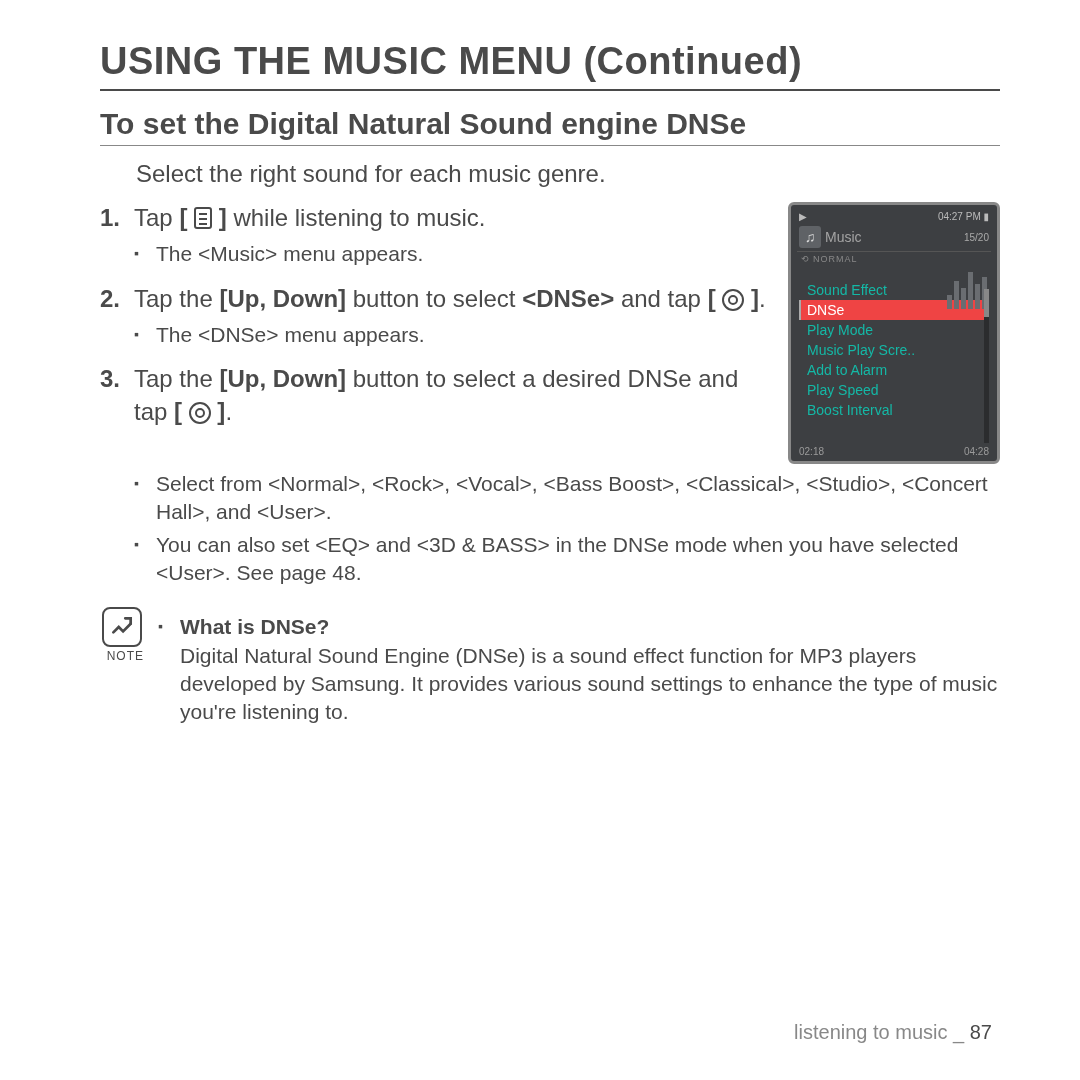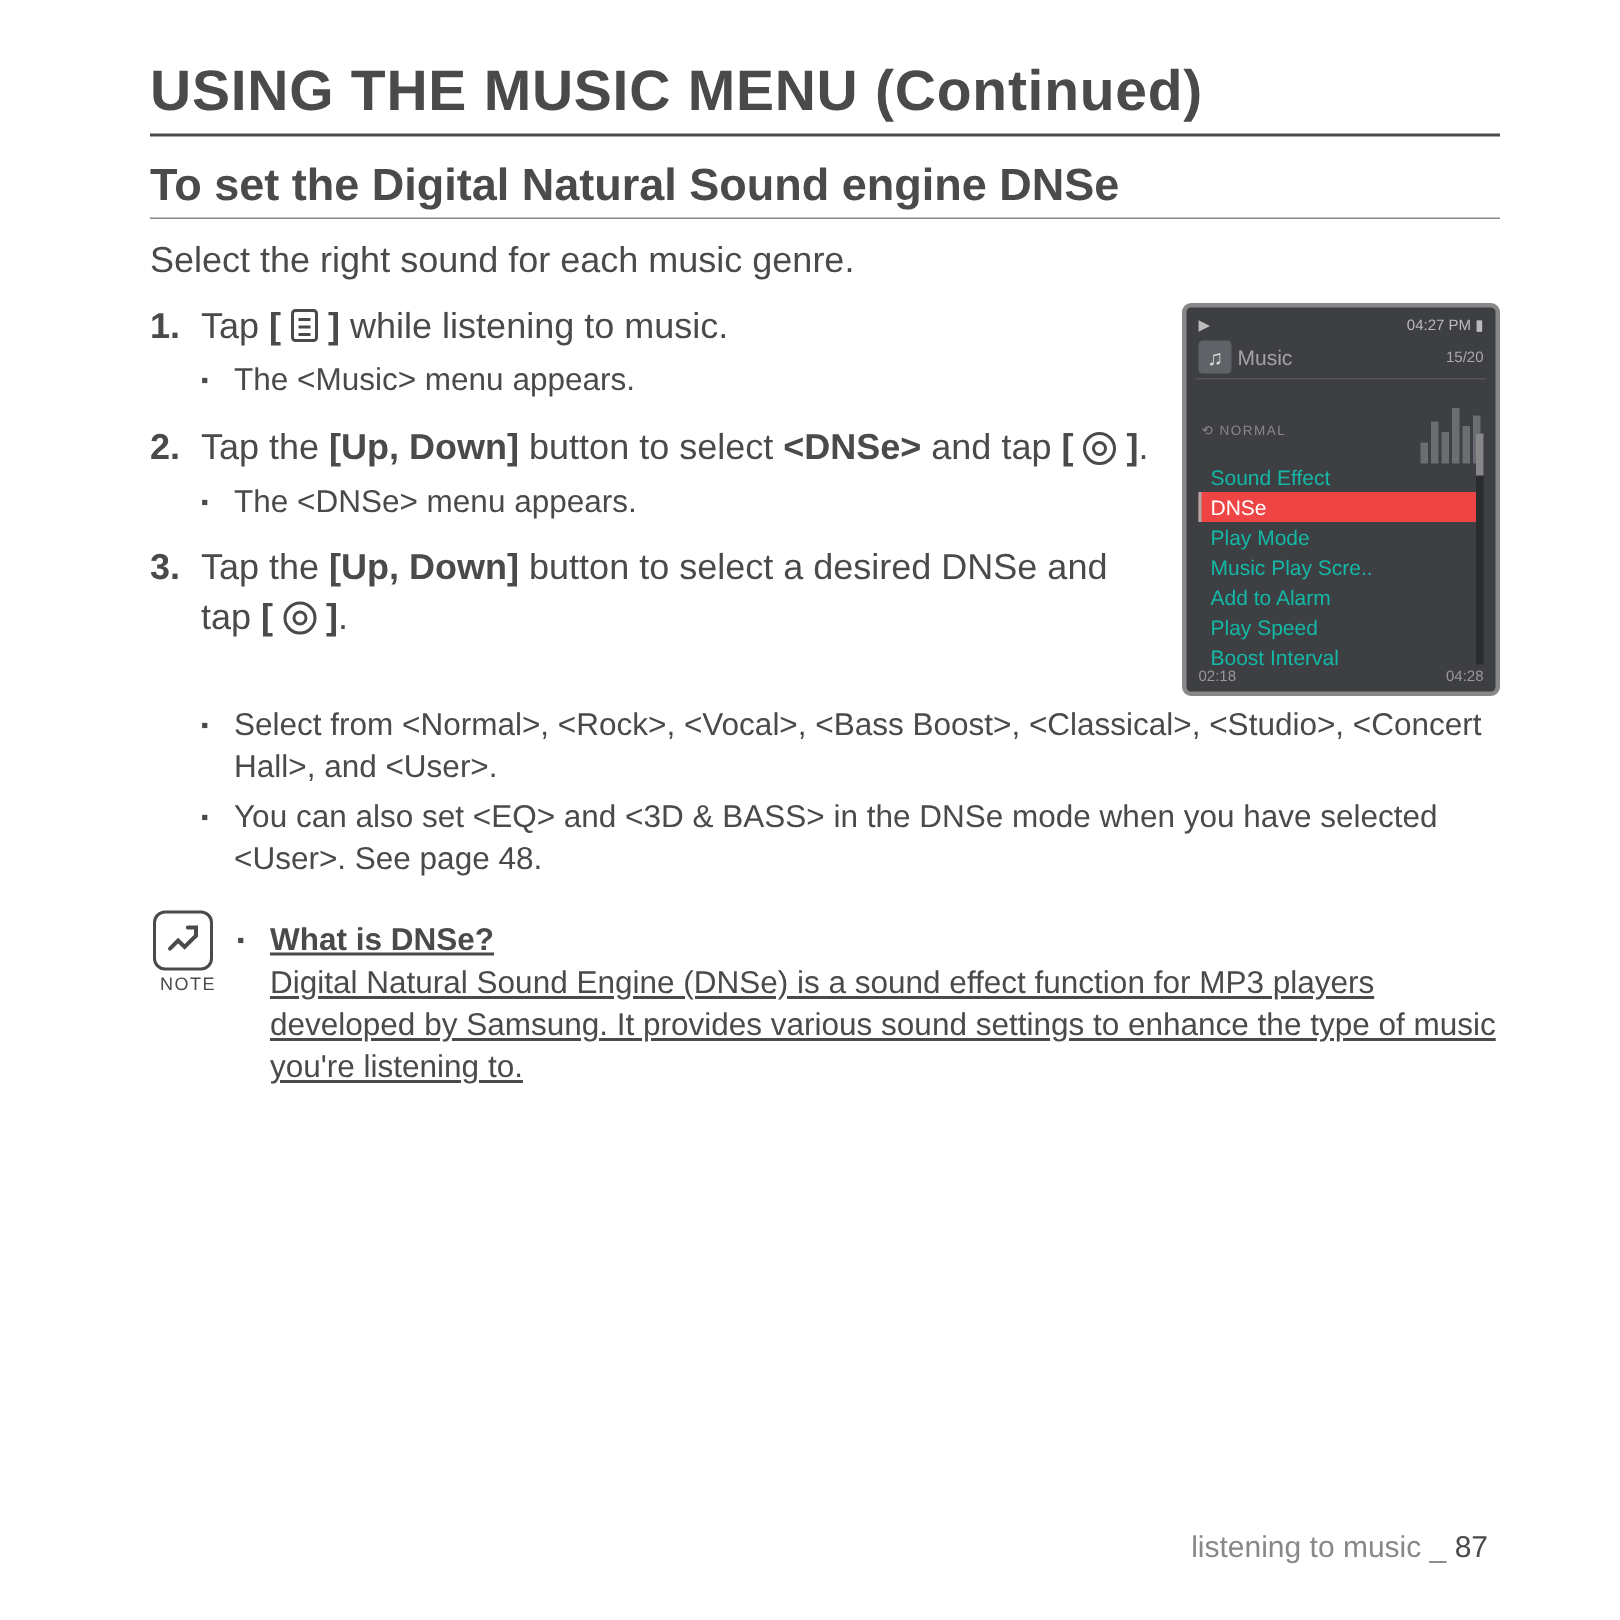--- a/index.html
+++ b/index.html
@@ -23,20 +23,21 @@
   .section-title {
     font-size: 30px;
     font-weight: bold;
     border-bottom: 1px solid #888;
     padding-bottom: 4px;
     margin-bottom: 14px;
   }
   .intro {
     font-size: 24px;
     margin-bottom: 14px;
+    margin-left: 36px;
   }
   .content-row {
     display: flex;
     align-items: flex-start;
     gap: 22px;
   }
   .left-col { flex: 1; }
   ol.steps {
     list-style: none;
     counter-reset: step;
@@ -122,21 +123,21 @@
     display: flex;
     align-items: center;
     justify-content: center;
     margin: 0 auto 2px;
   }
   .note-label {
     font-size: 12px;
     letter-spacing: 1px;
   }
   .note-body { flex: 1; }
-  .note-body .sub li { font-size: 21px; text-decoration: underline; }
+  .note-body .sub li { font-size: 21px; }
   .note-heading { font-weight: bold; }
   
   .device {
     width: 212px;
     height: 262px;
     background: #3d3f42;
     border: 3px solid #888;
     border-radius: 6px;
     padding: 6px;
     color: #ddd;
@@ -168,21 +169,20 @@
     font-size: 14px;
     color: #ddd;
   }
   .dev-music-label { font-size: 14px; color: #a3a3a3; flex: 1; }
   .dev-track-count { font-size: 10px; color: #aaa; }
   .dev-normal {
     font-size: 9px;
     color: #888;
     padding: 2px 4px;
     letter-spacing: 1px;
-    margin-top: 27px;
   }
   .eq-bars {
     position: absolute;
     right: 10px;
     top: 58px;
     display: flex;
     gap: 2px;
     align-items: flex-end;
     height: 46px;
   }

